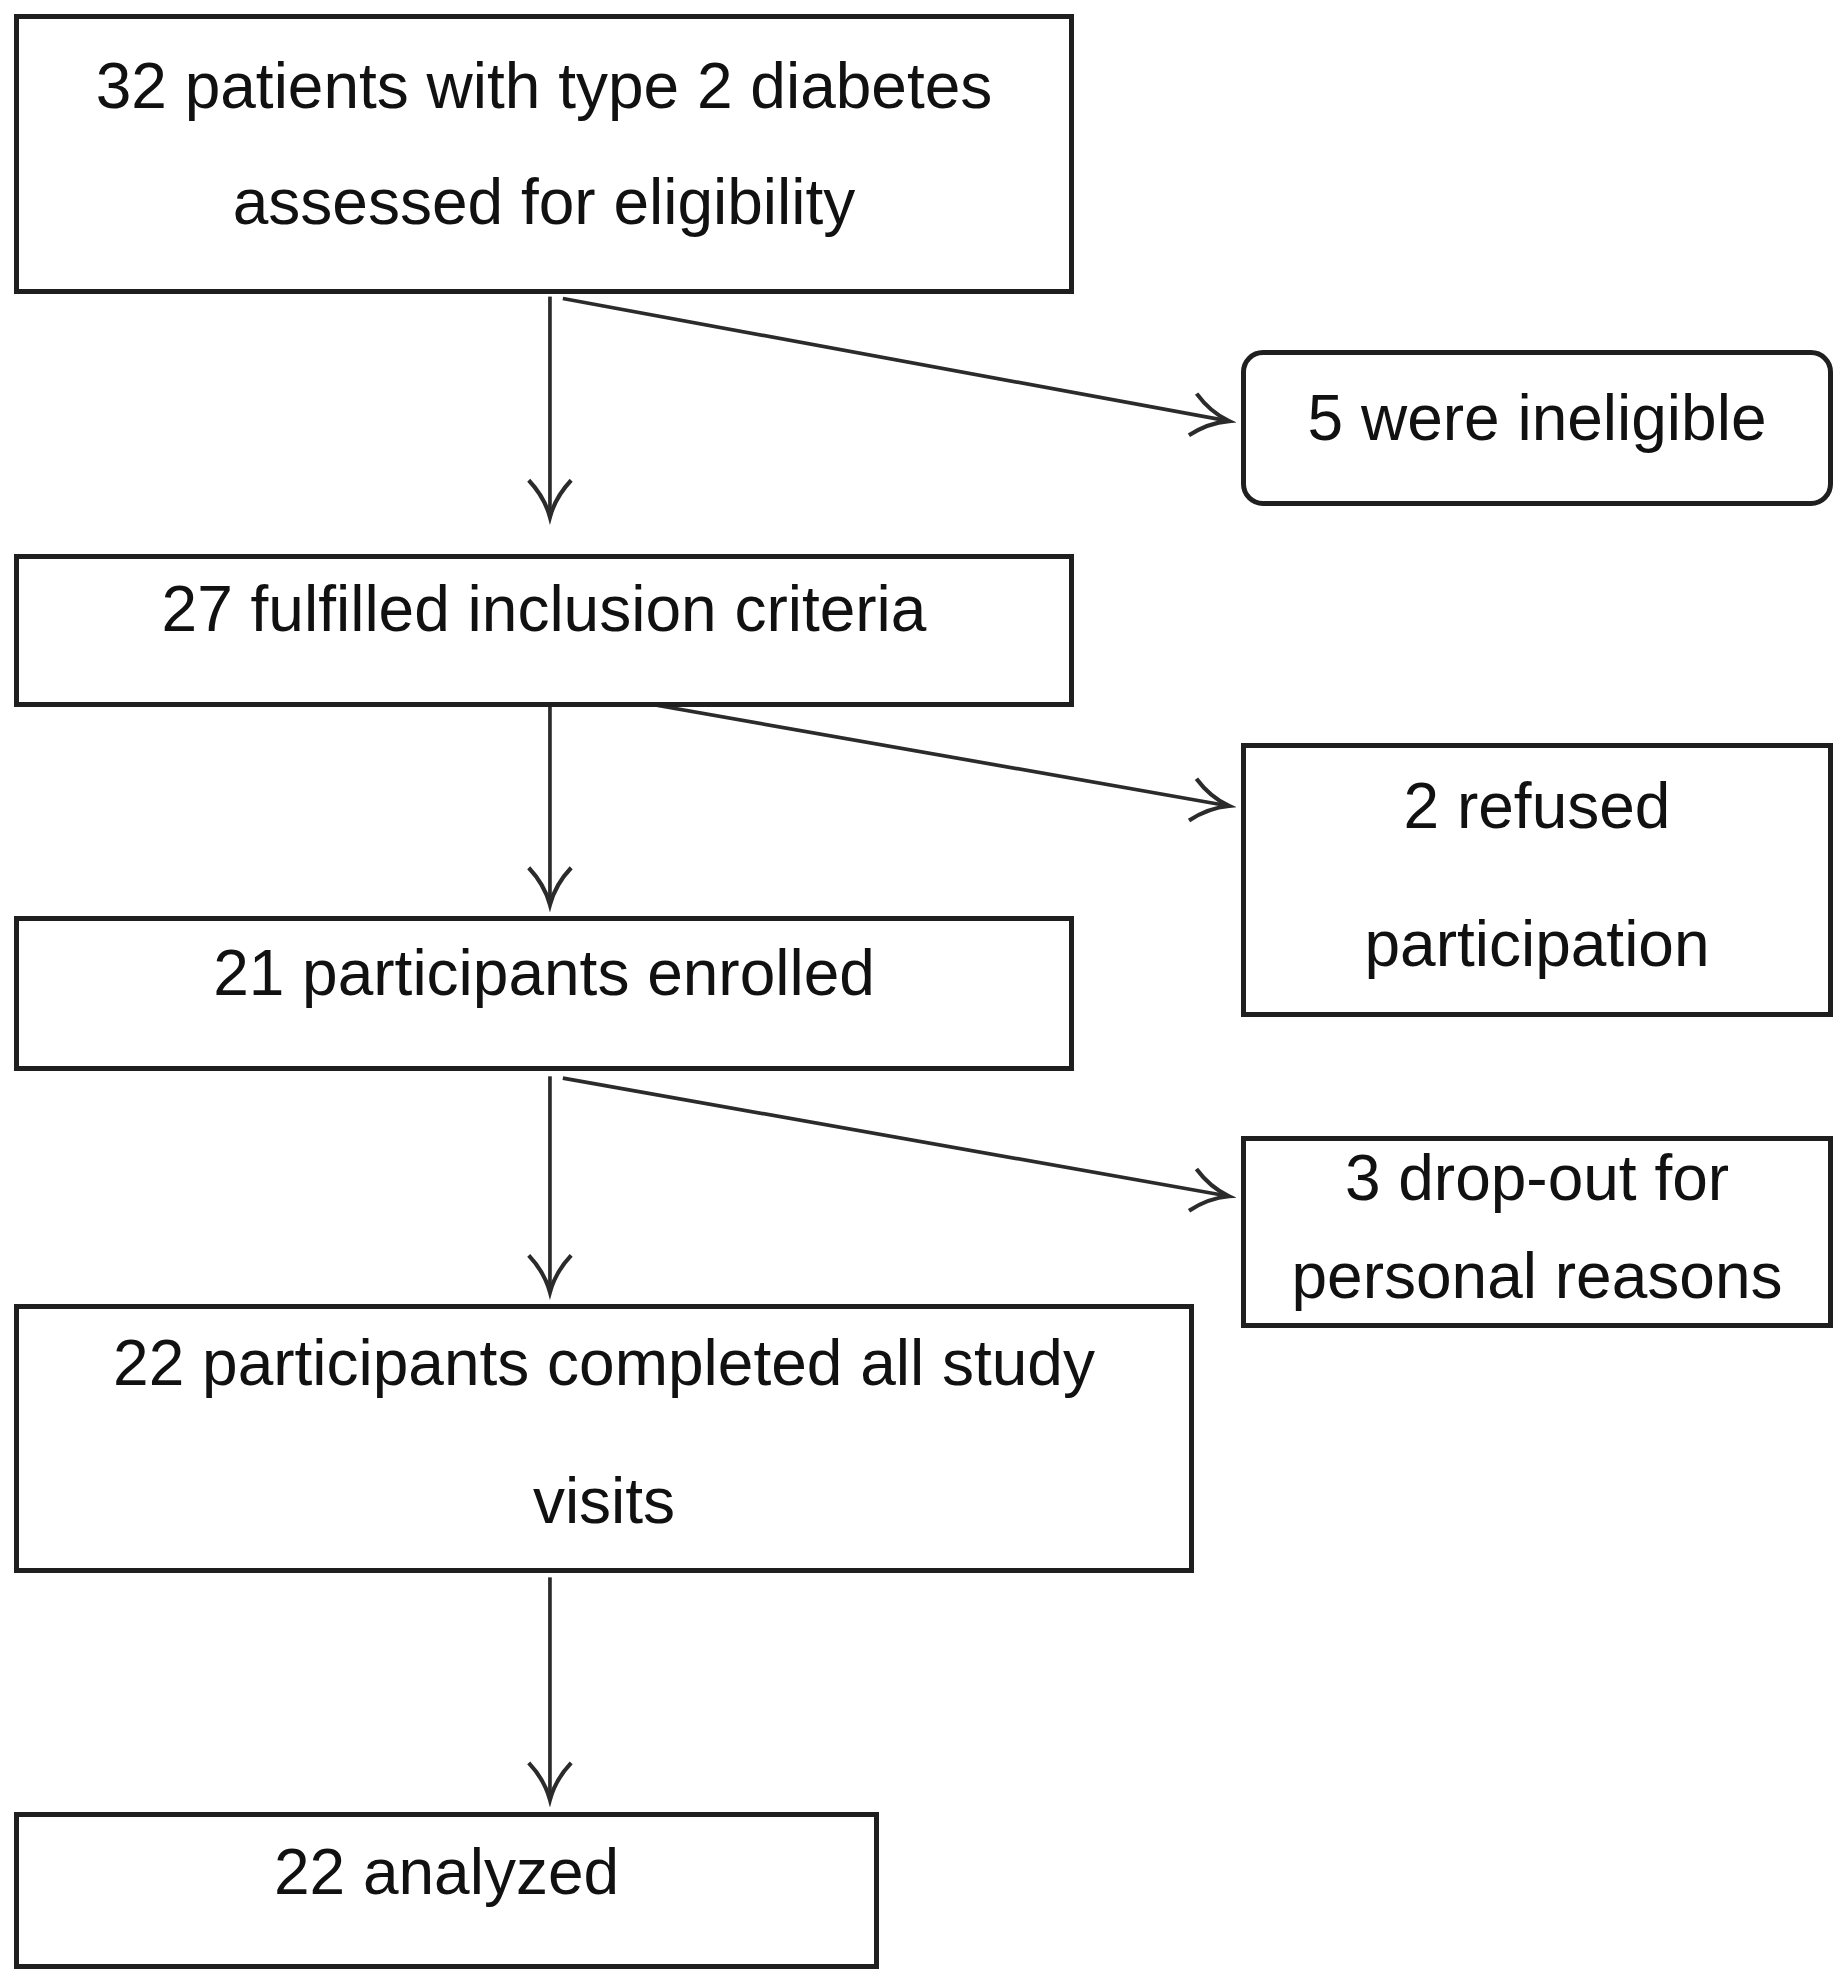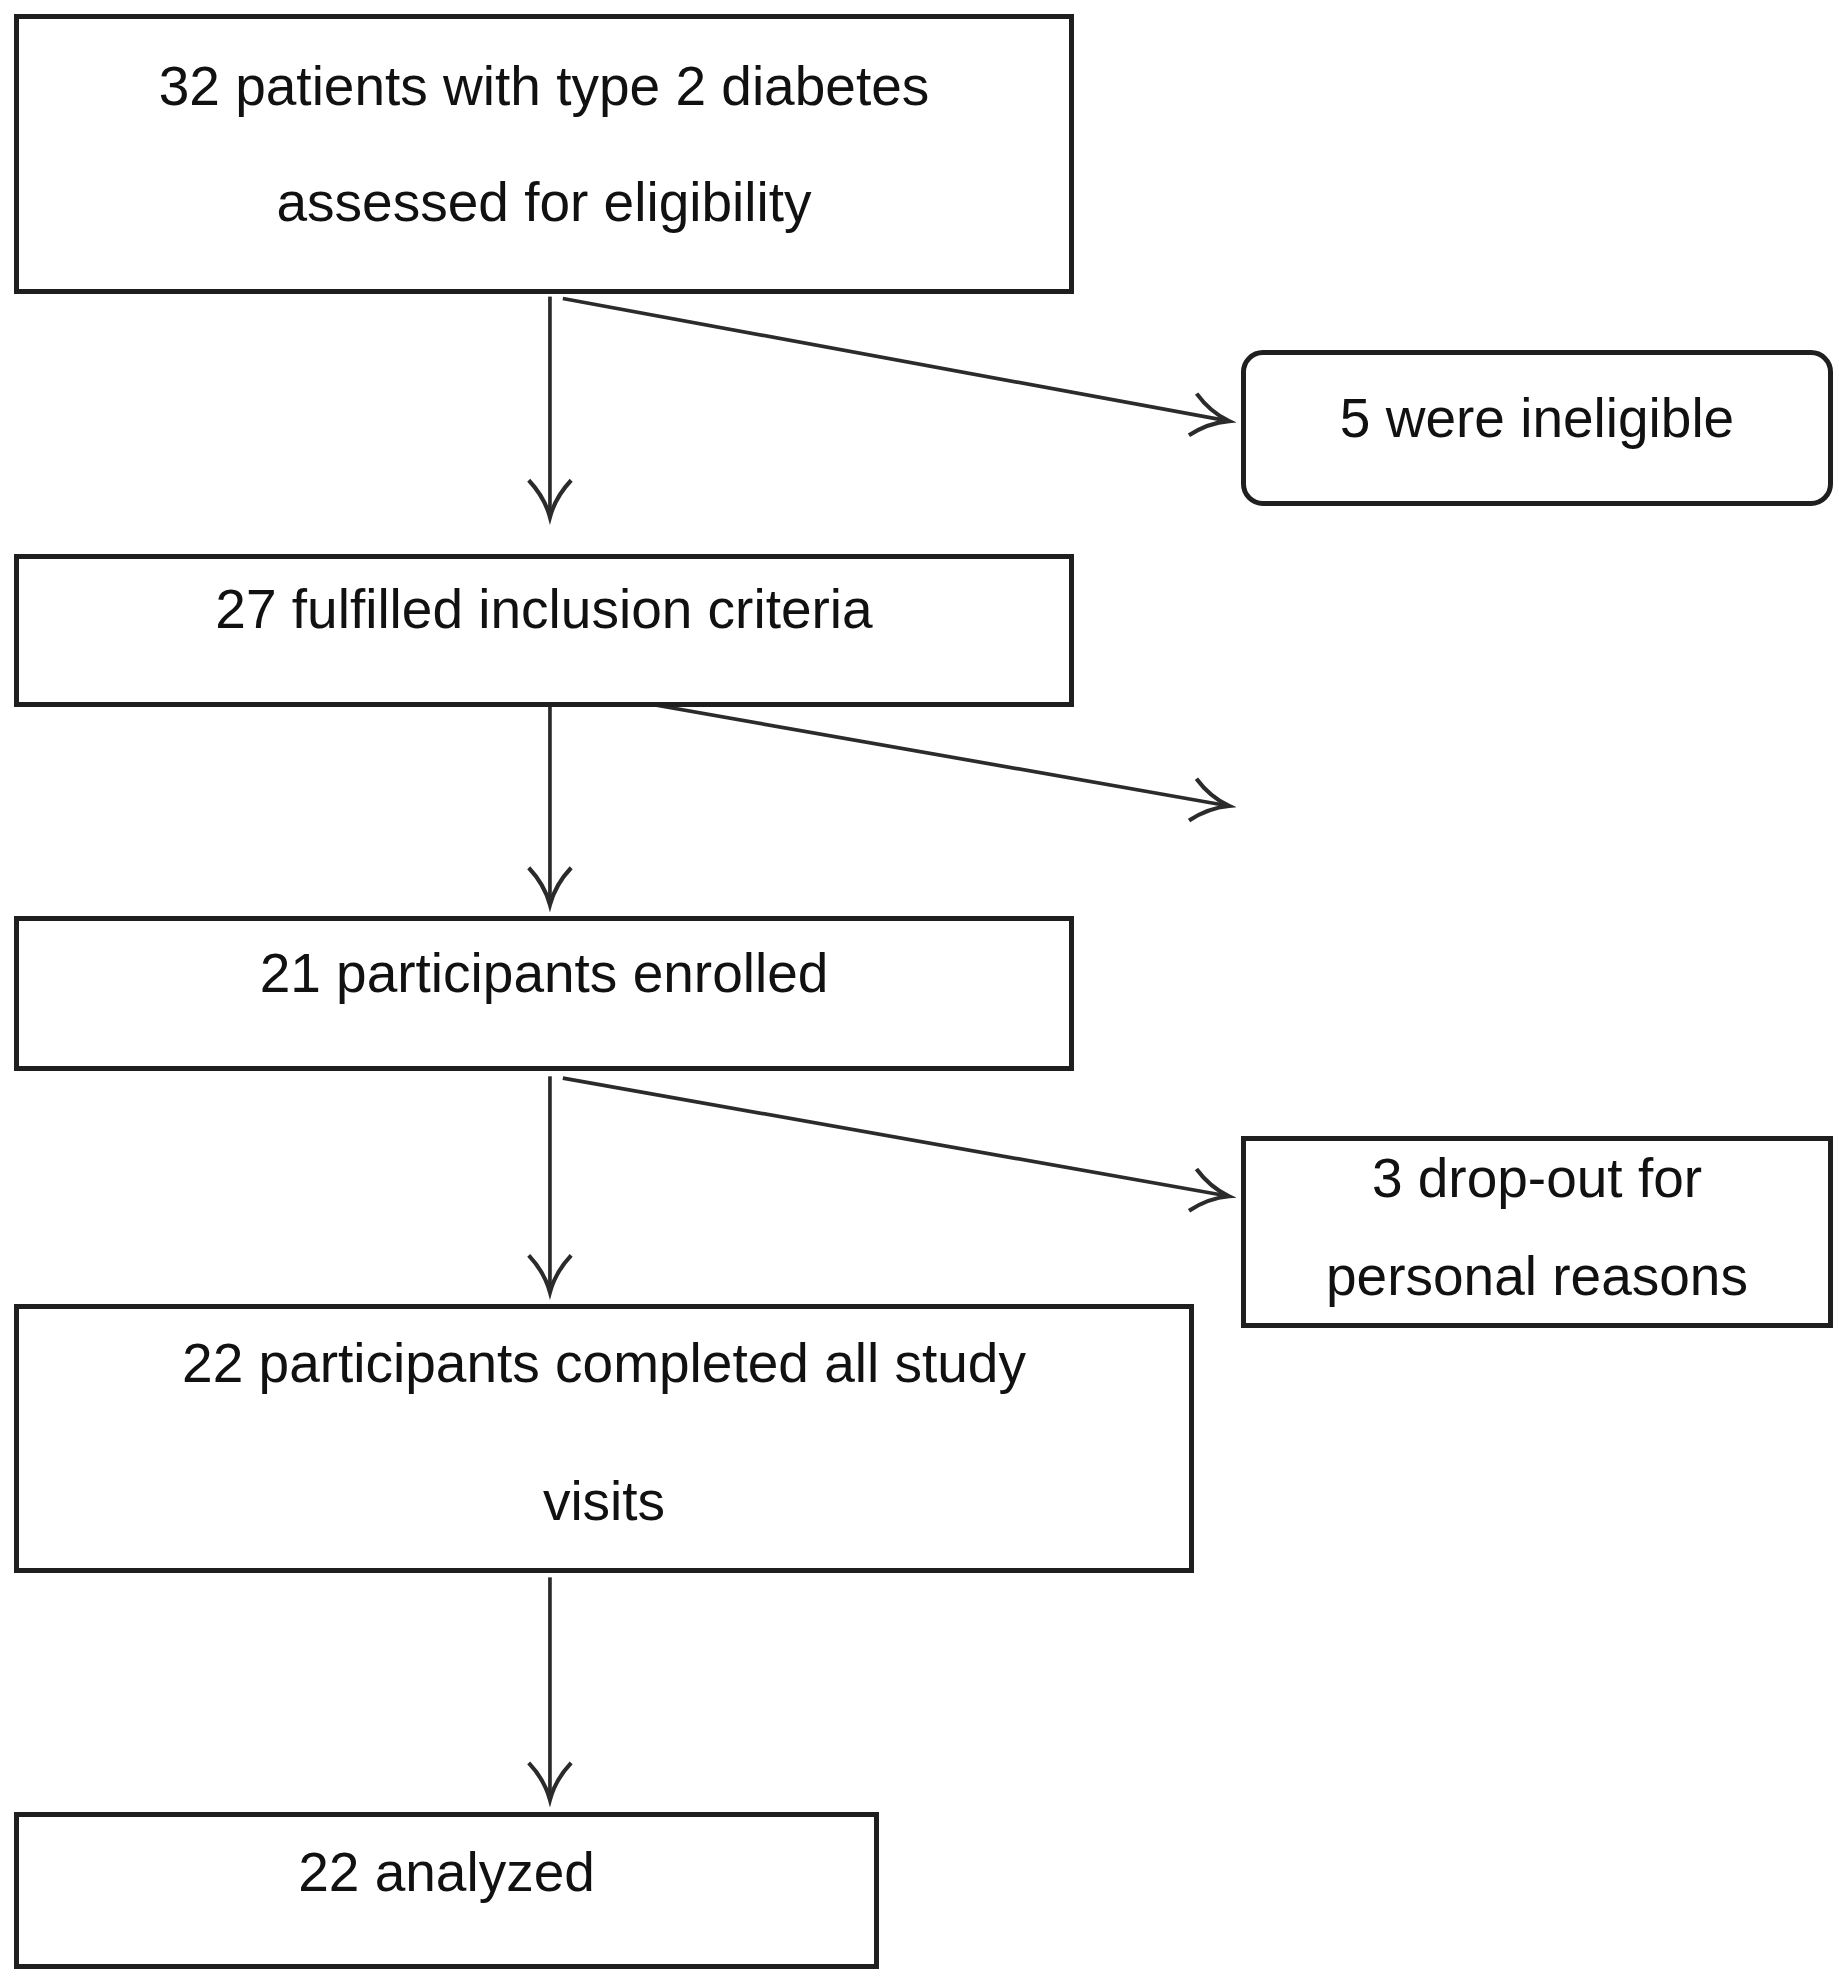--- a/index.html
+++ b/index.html
@@ -26,21 +26,21 @@
   .node {
     position: absolute;
     box-sizing: border-box;
     background: #ffffff;
     border: 5.5px solid #1f1f1f;
     display: flex;
     flex-direction: column;
     justify-content: center;
     align-items: center;
     text-align: center;
-    font-size: 55px;
+    font-size: 64px;
     color: #111111;
     z-index: 2;
   }
   .node .line {
     display: block;
     line-height: 57px;
     white-space: nowrap;
   }
   
   .node-assessed   { left: 14px;   top: 14px;   width: 1060px; height: 280px; row-gap: 59px; padding-bottom: 20px; }
@@ -83,20 +83,24 @@
   </div>
 
   <div class="node node-ineligible">
     <span class="line">5 were ineligible</span>
   </div>
 
   <div class="node node-inclusion">
     <span class="line">27 fulfilled inclusion criteria</span>
   </div>
 
+  <div class="node node-refused">
+    <span class="line">2 refused</span>
+    <span class="line">participation</span>
+  </div>
 
   <div class="node node-enrolled">
     <span class="line">21 participants enrolled</span>
   </div>
 
   <div class="node node-dropout">
     <span class="line">3 drop-out for</span>
     <span class="line">personal reasons</span>
   </div>
 

